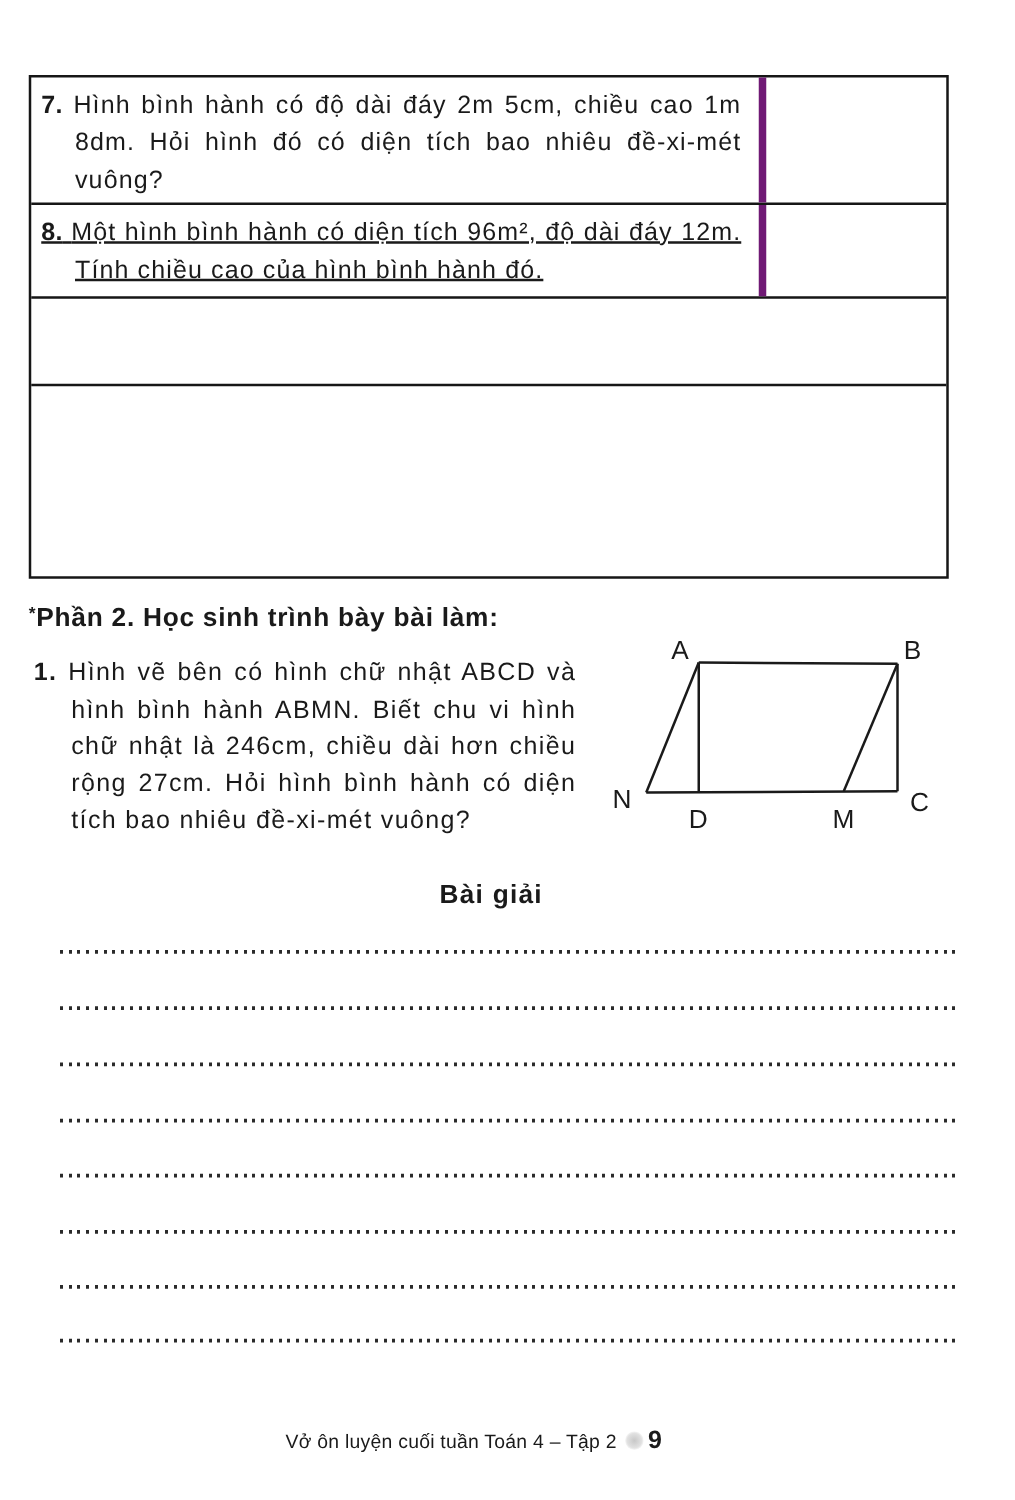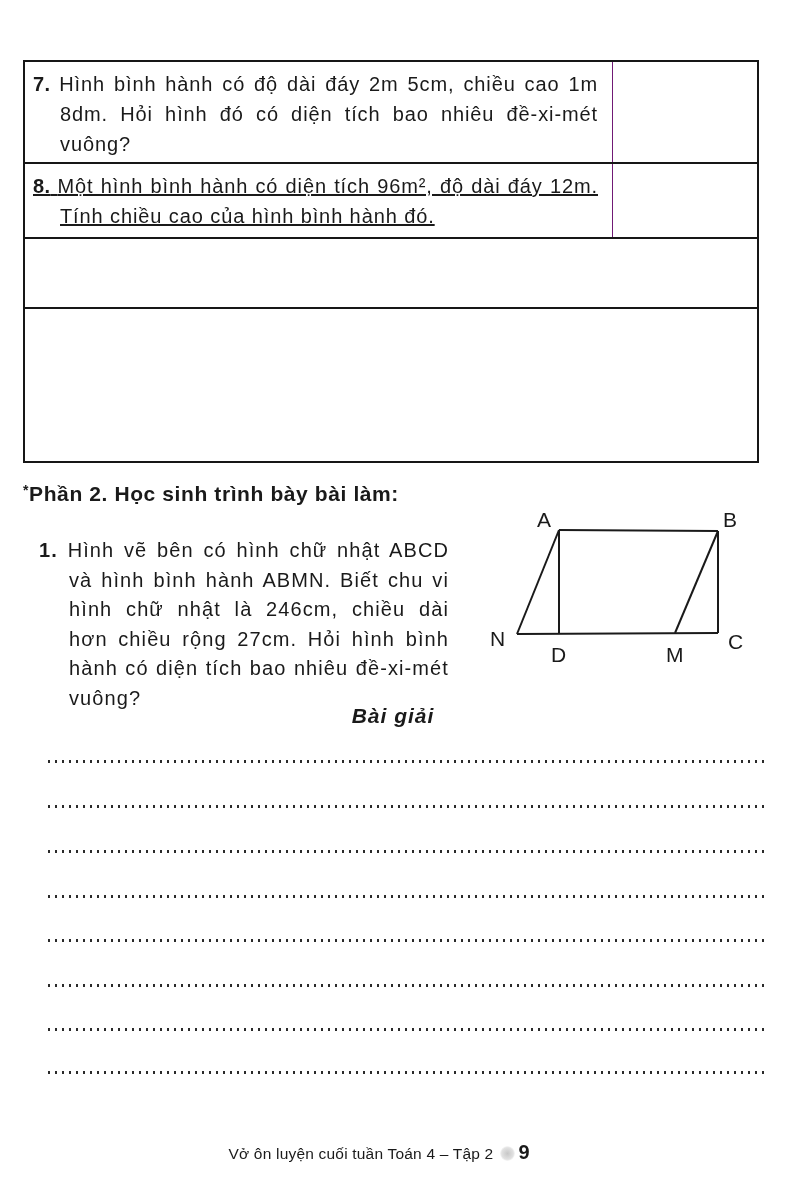--- a/index.html
+++ b/index.html
@@ -18,60 +18,60 @@
     border:2px solid #161616;
     box-sizing:border-box;
   }
   .trow{
     display:flex;box-sizing:border-box;width:100%;
   }
   .trow + .trow{border-top:2px solid #161616;}
   .qcell{
     width:588px;box-sizing:border-box;
     padding:7px 14px 0 8px;
-    border-right:1px solid #701a75;
+    border-right:6px solid #701a75;
   }
   .acell{flex:1;}
   .qtext{
     margin:0;
     font-size:20px;line-height:30px;letter-spacing:0.9px;
     text-align:justify;
     padding-left:27px;text-indent:-27px;
   }
   .qtext b{letter-spacing:0.3px;}
   
   .part2-heading{
     position:absolute;left:23px;top:482px;
     font-size:21px;font-weight:bold;letter-spacing:0.6px;
     margin:0;
   }
   .part2-heading .star{font-size:14px;vertical-align:6px;font-weight:bold;}
   .problem1{
     position:absolute;left:23px;top:520px;width:442px;
   }
   .problem1 p{
-    margin:16px;
+    margin:4px;
     font-size:20px;line-height:29.5px;letter-spacing:1.1px;
     text-align:justify;
     padding-left:30px;text-indent:-30px;
   }
   
   .figure{
     position:absolute;left:470px;top:495px;width:330px;height:185px;
   }
   .figure svg{display:block;}
   .figure text{
     font-family:"Liberation Sans","DejaVu Sans",sans-serif;
     font-size:21px;fill:#1a1a1a;
   }
   
   .solution-heading{
     position:absolute;left:23px;top:704px;width:740px;
     text-align:center;
-    font-size:21px;font-weight:bold;font-style:italic;letter-spacing:1px;
+    font-size:21px;font-weight:bold;letter-spacing:1px;
     margin:0;
   }
   .dotline{
     position:absolute;left:48px;width:718px;height:3px;
     background:repeating-linear-gradient(to right,#2a2a2a 0px,#2a2a2a 2.4px,transparent 2.4px,transparent 7px);
   }
   
   .footer{
     position:absolute;left:0;top:1141px;width:758px;
     text-align:center;

